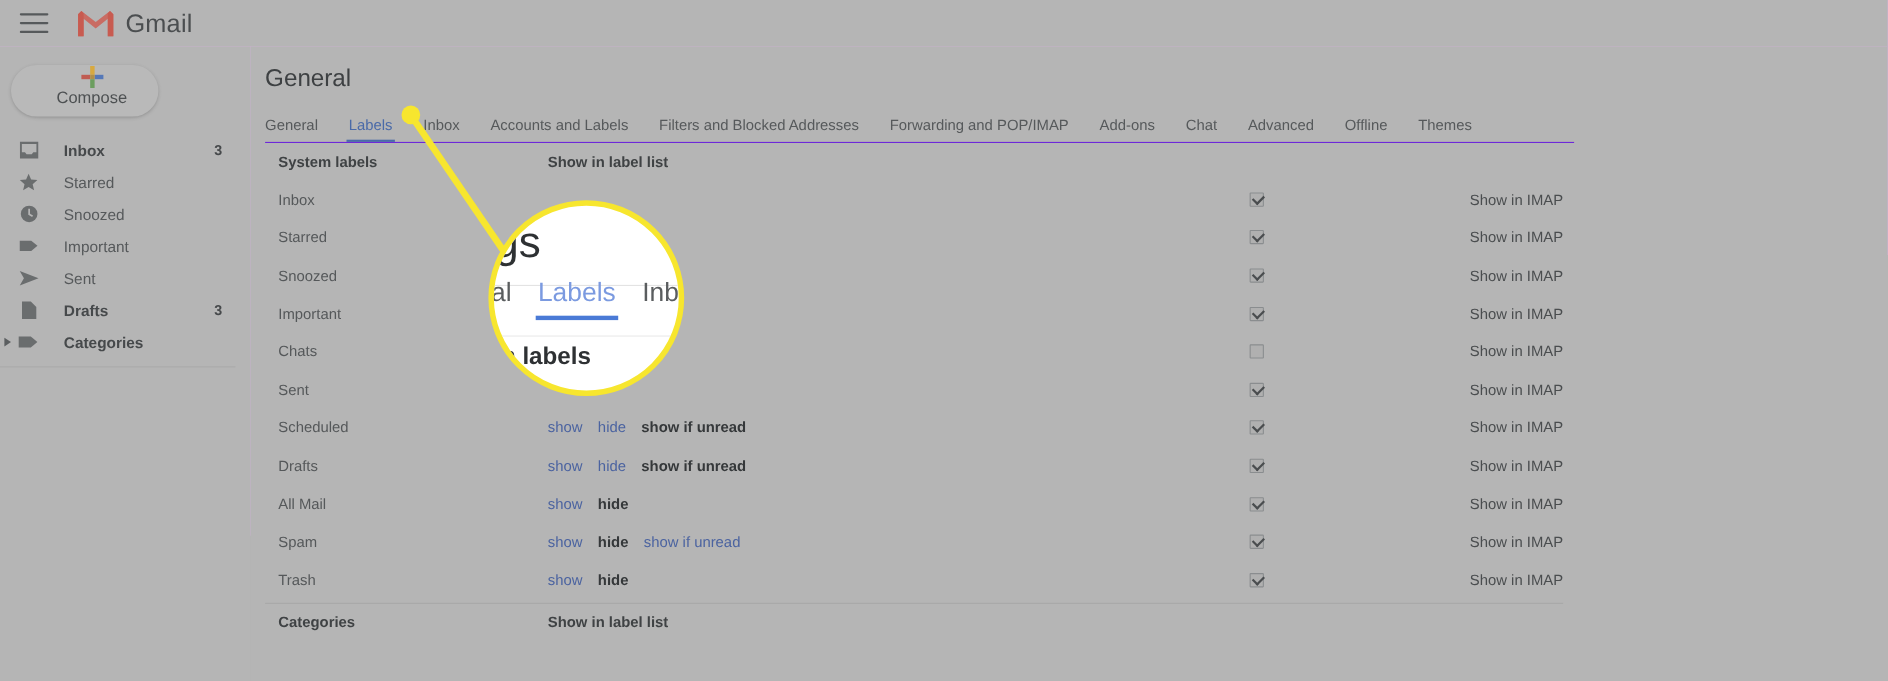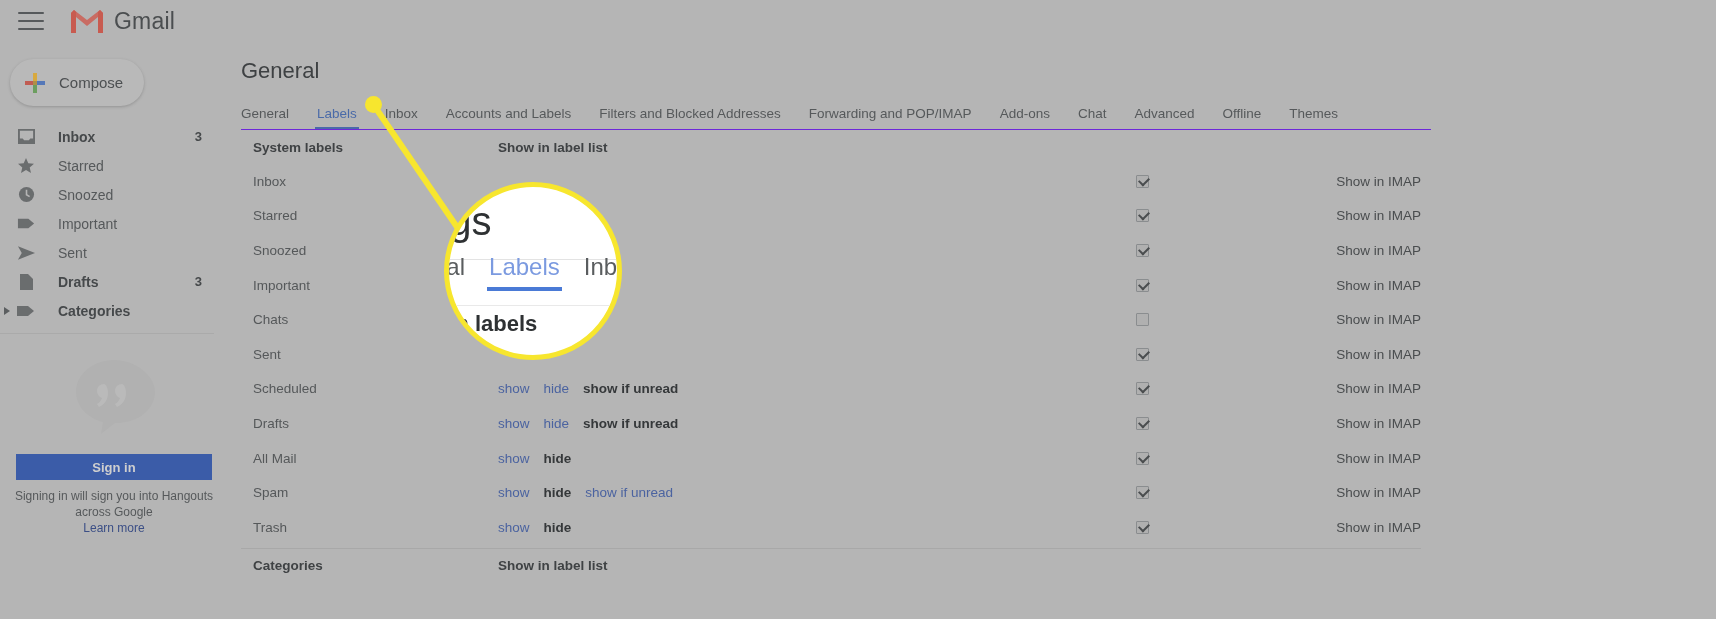--- a/index.html
+++ b/index.html
@@ -71,20 +71,21 @@
     background: #b5b5b5;
   }
   .compose {
     margin: 17px 0 0 10px;
     width: 134px; height: 47px;
     border-radius: 24px;
     background: #b9b9b9;
     box-shadow: 0 1px 3px rgba(60,60,60,.28);
     display: flex; align-items: center;
     cursor: pointer;
+    flex-direction: column;
   }
   .compose-plus { margin-left: 14px; width: 22px; height: 22px; position: relative; }
   .compose-label { margin-left: 13px; font-size: 15px; color: #4d5052; }
 
   .navlist { margin-top: 16px; }
   .navitem {
     height: 29px; display: flex; align-items: center;
     padding-left: 15px; position: relative; cursor: pointer;
   }
   .navitem .ico { width: 22px; height: 22px; display:flex; align-items:center; justify-content:center; opacity:.78; }
@@ -342,37 +343,20 @@
               <path d="M1 2h11l6 5-6 5H1z" fill="#56595b"></path>
             </svg>
         </div>
         <div class="txt bold">Categories</div>
       </div>
 
     </div>
 
     <div class="nav-divider"></div>
 
-    <div class="hangouts">
-      <div class="hangouts-icon">
-        <svg width="92" height="82" viewBox="0 0 92 82">
-          <path d="M46 4C25 4 8 18 8 36c0 14 11 26 27 30l-2 12 14-11c1 0 1 0 2 0 21 0 38-14 38-31S67 4 46 4z" fill="#aeaeae"></path>
-          <path d="M36 28c-4 0-7 3-7 7 0 3 2 6 5 7-1 3-3 5-5 6l2 3c5-2 9-7 9-14 0-5-2-9-4-9z" fill="#bfbfbf"></path>
-          <path d="M54 28c-4 0-7 3-7 7 0 3 2 6 5 7-1 3-3 5-5 6l2 3c5-2 9-7 9-14 0-5-2-9-4-9z" fill="#bfbfbf"></path>
-        </svg>
-      </div>
-      <div class="signin-btn">
-        <span>Sign in</span>
-      </div>
-      <div class="signin-note">
-        <span>Signing in will sign you into Hangouts</span><br>
-        <span>across Google</span><br>
-        <span class="signin-learn">Learn more</span>
-      </div>
-    </div>
   </div>
 
   <div class="main">
     <div class="settings-title">General</div>
 
     <div class="tabs">
       <div class="tab">General</div>
       <div class="tab active">Labels</div>
       <div class="tab">Inbox</div>
       <div class="tab">Accounts and Labels</div>

